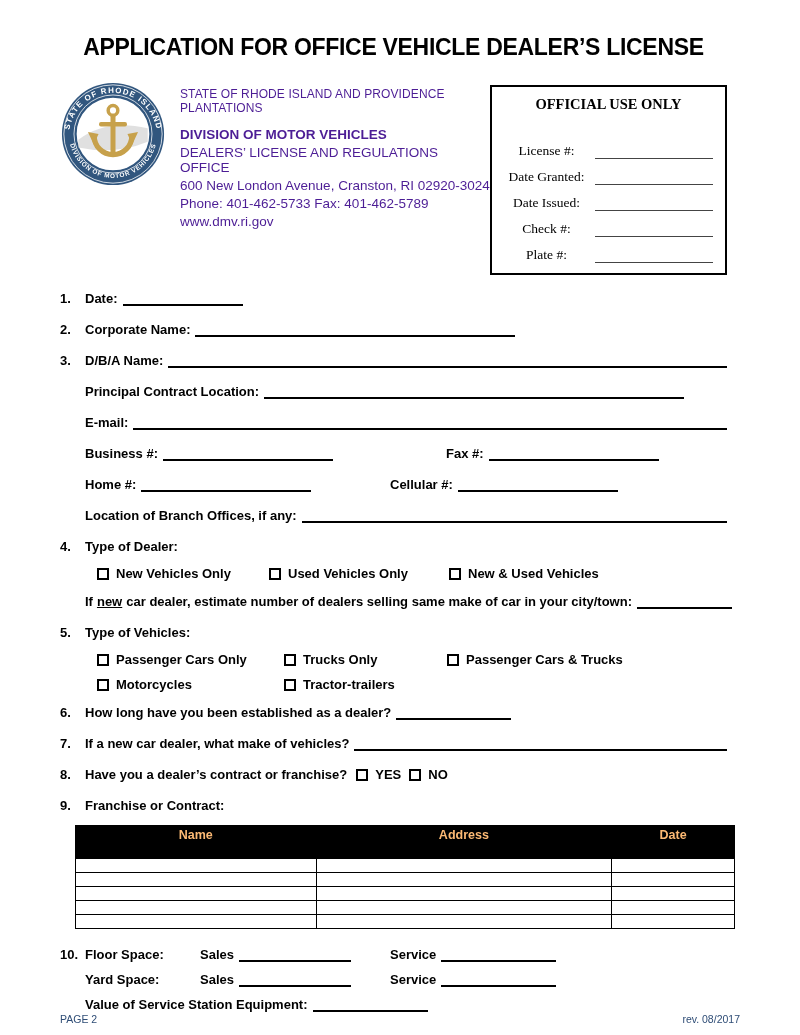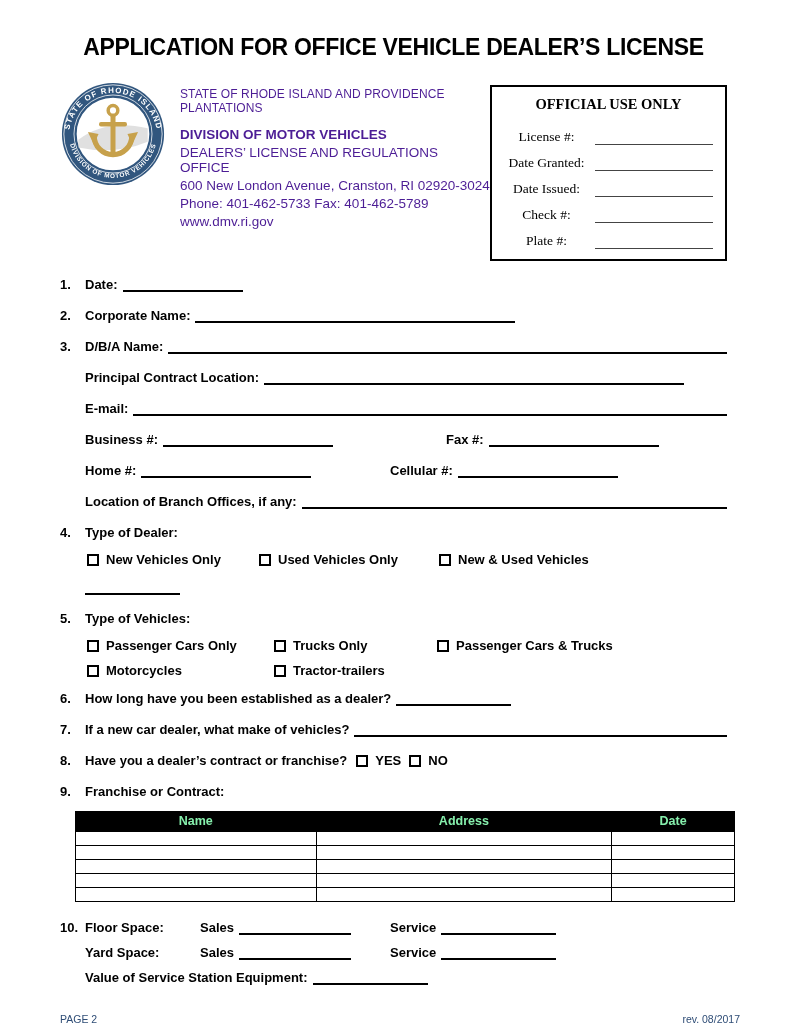--- a/index.html
+++ b/index.html
@@ -27,46 +27,46 @@
   .hdr-state { font-size:12px; margin-bottom:12px; letter-spacing:0.1px; }
   .hdr-division { font-size:13.5px; font-weight:bold; margin-bottom:3px; }
   .hdr-line { font-size:13.5px; margin-bottom:3px; }
   .official-box {
     flex:none; width:237px;
     border:2px solid #000;
     padding:9px 12px 10px 12px;
     font-family:"Liberation Serif", serif;
     margin-top:4px;
   }
-  .official-title { text-align:center; font-weight:bold; font-size:14.5px; margin-bottom:6px; }
+  .official-title { text-align:center; font-weight:bold; font-size:14.5px; margin-bottom:20px; }
   .official-row { display:flex; align-items:flex-end; height:26px; }
   .official-label { flex:1; text-align:center; font-size:13.5px; padding-right:6px; white-space:nowrap; }
   .official-line { width:118px; border-bottom:1px solid #444; height:17px; flex:none; }
   
   .frow { display:flex; align-items:flex-end; margin-bottom:16px; font-weight:bold; font-size:13px; line-height:15px; }
   .num { width:25px; flex:none; }
   .lbl { white-space:nowrap; padding-right:5px; }
   .line { border-bottom:2px solid #000; height:15px; display:inline-block; flex:none; }
   .line.fill { flex:1; }
   .cell { display:flex; align-items:flex-end; flex:none; }
   .indent { margin-left:25px; }
   
-  .cbrow { display:flex; margin-left:27px; margin-bottom:13px; align-items:center; }
+  .cbrow { display:flex; margin-left:37px; margin-bottom:13px; align-items:center; }
   .cbitem { display:flex; align-items:center; font-weight:bold; font-size:13px; }
   .cb { width:12px; height:12px; border:2px solid #000; display:inline-block; margin-right:7px; flex:none; }
   .w172 { width:172px; } .w180 { width:180px; }
   .w187 { width:187px; } .w163 { width:163px; }
   .note-u { text-decoration:underline; }
   .sp { margin-right:4px; }
   
   .ftable { border-collapse:collapse; width:660px; margin:2px 0 18px 15px; }
   .ftable th {
-    background:#000; color:#86efac;
+    background:#000; color:#fdba74;
     font-size:12.5px; font-weight:bold;
-    padding:2px 0 3px 0;
+    padding:2px 0 16px 0;
     border:1px solid #000;
     margin-left:26px;
   }
   .ftable td { border:1px solid #000; height:14px; padding:0; }
   
   .q10row { display:flex; align-items:flex-end; font-weight:bold; font-size:13px; margin-bottom:10px; line-height:15px; }
   .q10-label { width:115px; flex:none; white-space:nowrap; }
   .q10-c1 { width:190px; flex:none; display:flex; align-items:flex-end; }
   
   .footer {
@@ -211,20 +211,21 @@
     <span class="cbitem w180">
       <span class="cb"></span>
       <span>Used Vehicles Only</span>
     </span>
     <span class="cbitem">
       <span class="cb"></span>
       <span>New &amp; Used Vehicles</span>
     </span>
   </div>
   <div class="frow indent">
+    <span class="lbl"><span class="sp">If</span><span class="note-u sp">new</span><span>car dealer, estimate number of dealers selling same make of car in your city/town:</span></span>
     <span class="line" style="width:95px"></span>
   </div>
 
   <div class="frow" style="margin-bottom:12px">
     <span class="num">5.</span>
     <span class="lbl">Type of Vehicles:</span>
   </div>
   <div class="cbrow" style="margin-bottom:10px">
     <span class="cbitem w187">
       <span class="cb"></span>

